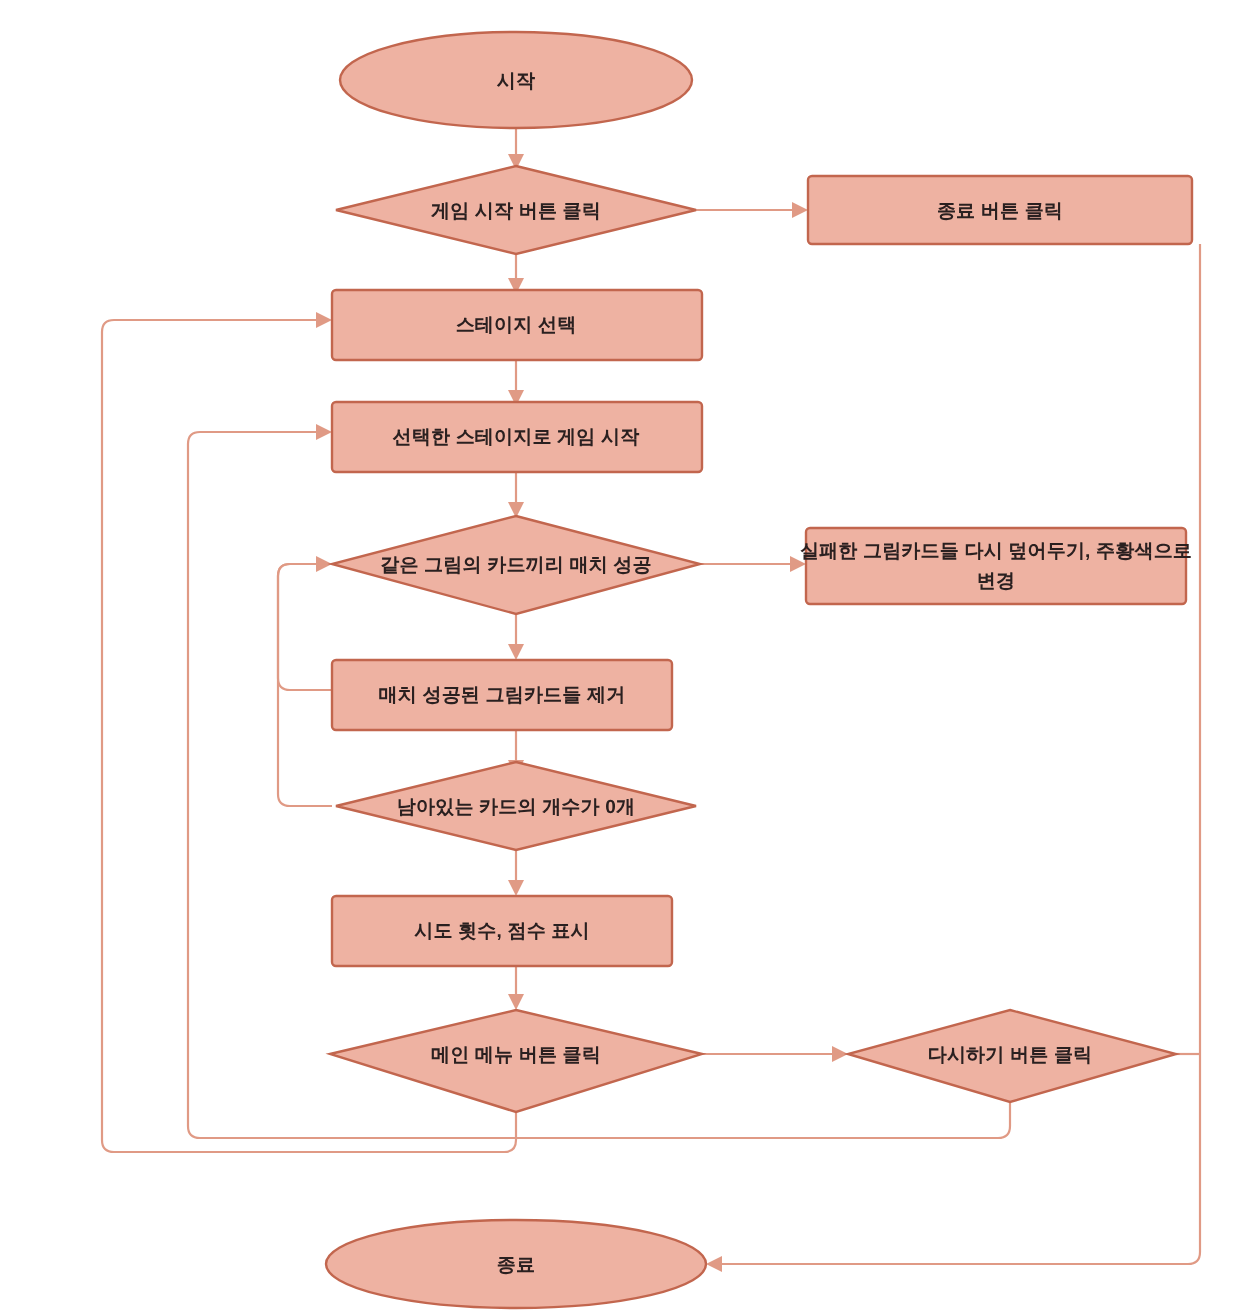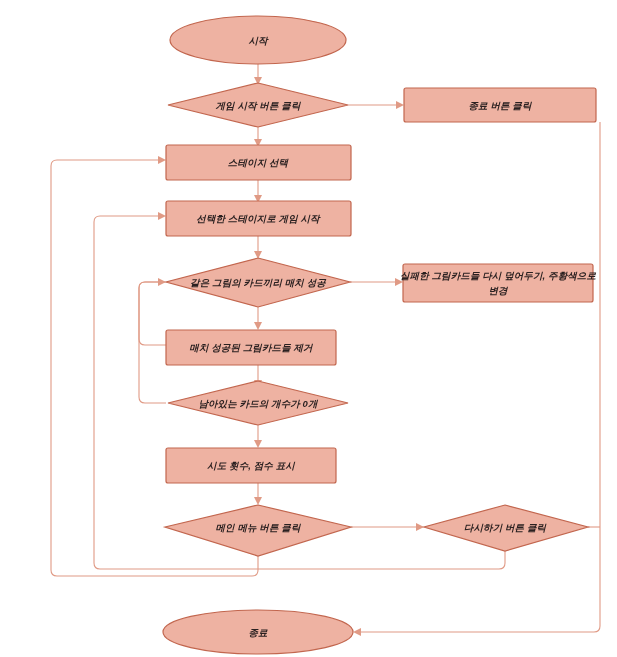--- a/index.html
+++ b/index.html
@@ -10,21 +10,20 @@
   body {
     width: 617px;
     height: 657px;
     font-family: "Liberation Sans", "DejaVu Sans", sans-serif;
     overflow: hidden;
   }
   #flowchart-root {
     position: relative;
     width: 591px;
     height: 657px;
-    font-style: italic;
   }
   svg#flow-svg {
     display: block;
     width: 617px;
     height: 657px;
   }
   .node-shape {
     fill: #eeb2a2;
     stroke: #c2664e;
     stroke-width: 1.2;

